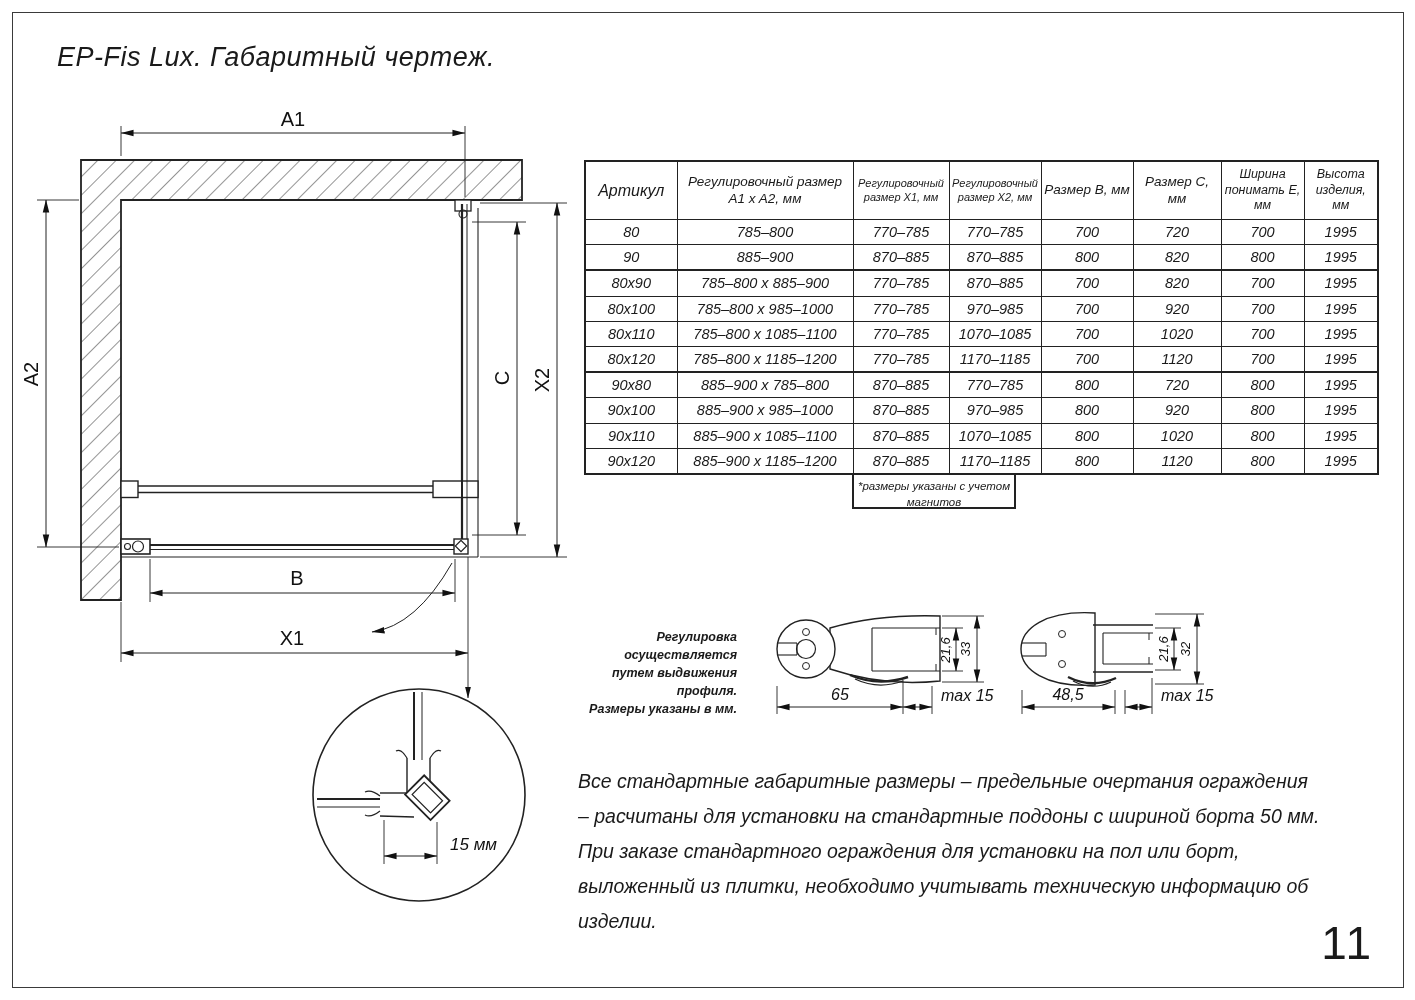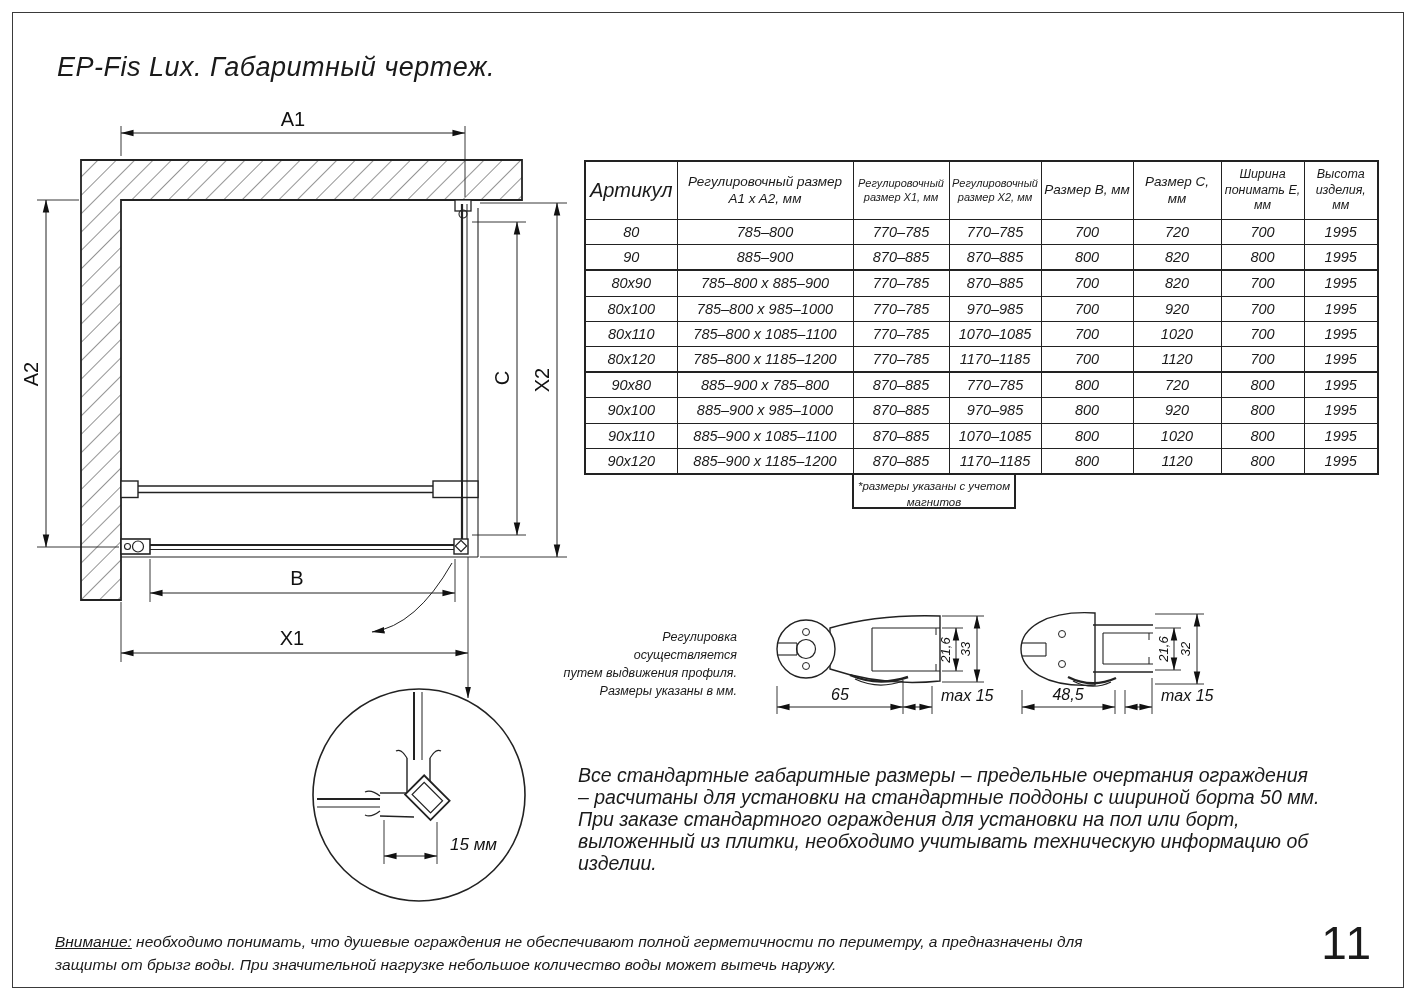--- a/index.html
+++ b/index.html
@@ -2,45 +2,45 @@
 <html><head>
 <meta charset="utf-8">
 <style>
   html,body{margin:0;padding:0;background:#e8e8e8;}
   #page{position:relative;width:1415px;height:1000px;background:#ffffff;overflow:hidden;
         font-family:"Liberation Sans",sans-serif;color:#1a1a1a;}
   #page-border{position:absolute;left:12px;top:12px;width:1390px;height:974px;
         border:1.6px solid #3a3a3a;pointer-events:none;}
   #svg-layer{position:absolute;left:0;top:0;width:1415px;height:1000px;}
 
-  .doc-title{position:absolute;left:57px;top:52px;font-size:27px;font-style:italic;
+  .doc-title{position:absolute;left:57px;top:42px;font-size:27px;font-style:italic;
         letter-spacing:.5px;white-space:nowrap;}
 
   
   #spec-table{position:absolute;left:584px;top:160px;border-collapse:collapse;table-layout:fixed;}
   #spec-table th,#spec-table td{border:1.5px solid #222;text-align:center;vertical-align:middle;
         font-style:italic;padding:0 2px;overflow:hidden;}
   #spec-table thead th{height:57px;font-weight:normal;line-height:1.25;}
   #spec-table tbody td{height:24.2px;font-size:14.5px;}
   #spec-table{border:2.2px solid #222;}
-  #spec-table thead th:nth-child(1){font-size:20px;}
+  #spec-table thead th:nth-child(1){font-size:16px;}
   #spec-table thead th:nth-child(2){font-size:13.5px;}
   #spec-table thead th:nth-child(3),#spec-table thead th:nth-child(4){font-size:11px;}
   #spec-table thead th:nth-child(5),#spec-table thead th:nth-child(6){font-size:13.5px;}
   #spec-table thead th:nth-child(7),#spec-table thead th:nth-child(8){font-size:12.5px;}
   #spec-table tr.group-end td{border-bottom-width:2.6px;margin-left:40px;}
   #table-footnote{position:absolute;left:852px;top:475px;width:164px;height:34px;
         border:2px solid #222;border-top:none;font-size:11.5px;font-style:italic;
         text-align:center;line-height:1.4;padding-top:3px;box-sizing:border-box;}
 
   .profile-note{position:absolute;left:563px;top:628px;width:174px;text-align:right;
-        font-size:12.5px;font-style:italic;line-height:18px;}
+        font-size:12.5px;font-style:italic;line-height:18px;font-weight:bold;}
 
   .body-paragraph{position:absolute;left:578px;top:764px;width:742px;font-size:19.5px;
-        font-style:italic;line-height:22px;}
+        font-style:italic;line-height:35px;}
 
   .warning{position:absolute;left:55px;top:930px;width:1030px;font-size:15.5px;
         font-style:italic;line-height:23px;}
   .warning .u{text-decoration:underline;}
 
   .page-number{position:absolute;right:42px;top:916px;font-size:46px;letter-spacing:2px;}
 
   
   text{font-family:"Liberation Sans",sans-serif;fill:#111;}
   .dimtxt{font-size:20px;}
@@ -380,18 +380,15 @@
   <div id="table-footnote">*размеры указаны с учетом магнитов</div>
 
   <div class="profile-note">
     <div>Регулировка осуществляется</div>
     <div>путем выдвижения профиля.</div>
     <div>Размеры указаны в мм.</div>
   </div>
 
   <div class="body-paragraph">Все стандартные габаритные размеры – предельные очертания ограждения – расчитаны для установки на стандартные поддоны с шириной борта 50 мм. При заказе стандартного ограждения для установки на пол или борт, выложенный из плитки, необходимо учитывать техническую информацию об изделии.</div>
 
-  <div class="warning">
-    <span class="u">Внимание:</span><span> необходимо понимать, что душевые ограждения не обеспечивают полной герметичности по периметру, а предназначены для защиты от брызг воды. При значительной нагрузке небольшое количество воды может вытечь наружу.</span>
-  </div>
 
   <div class="page-number">11</div>
 </div>
 
 </body></html>

